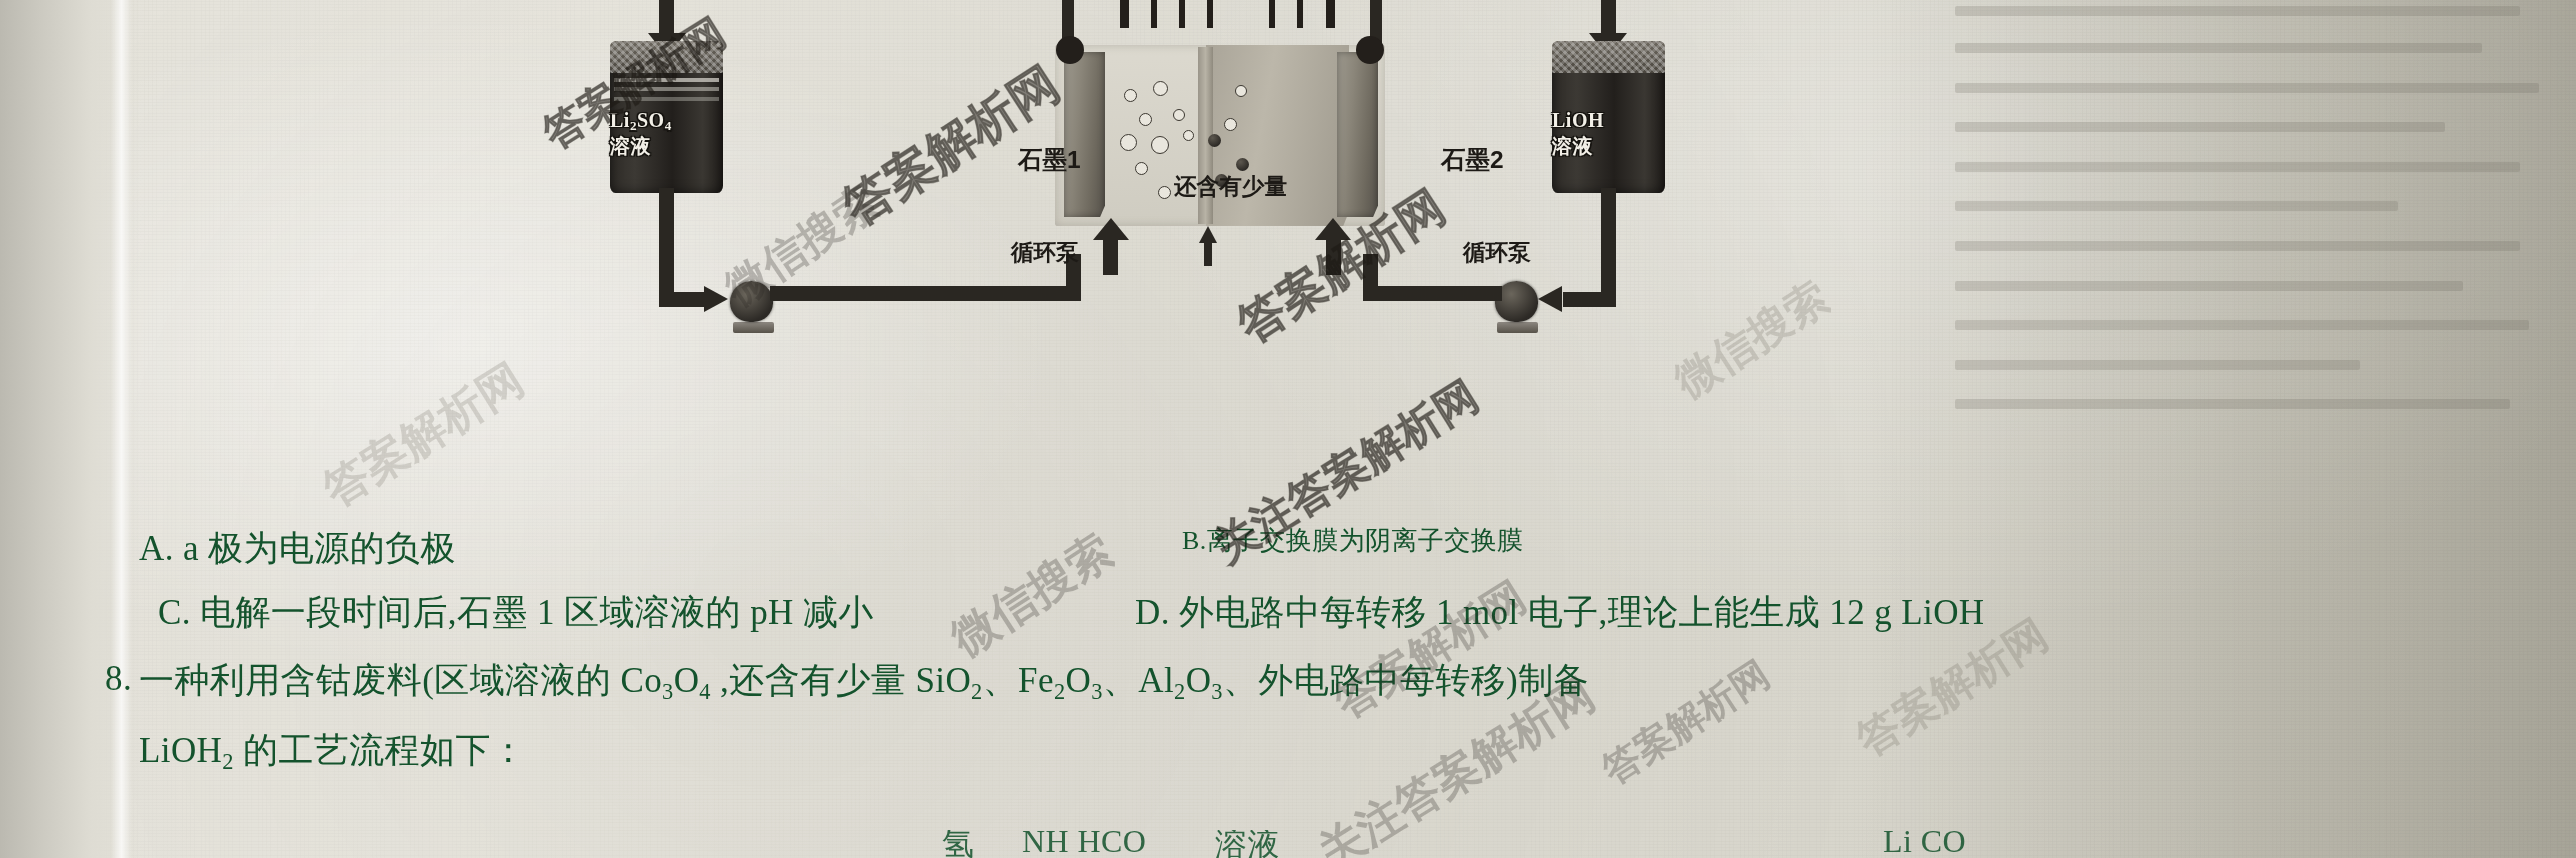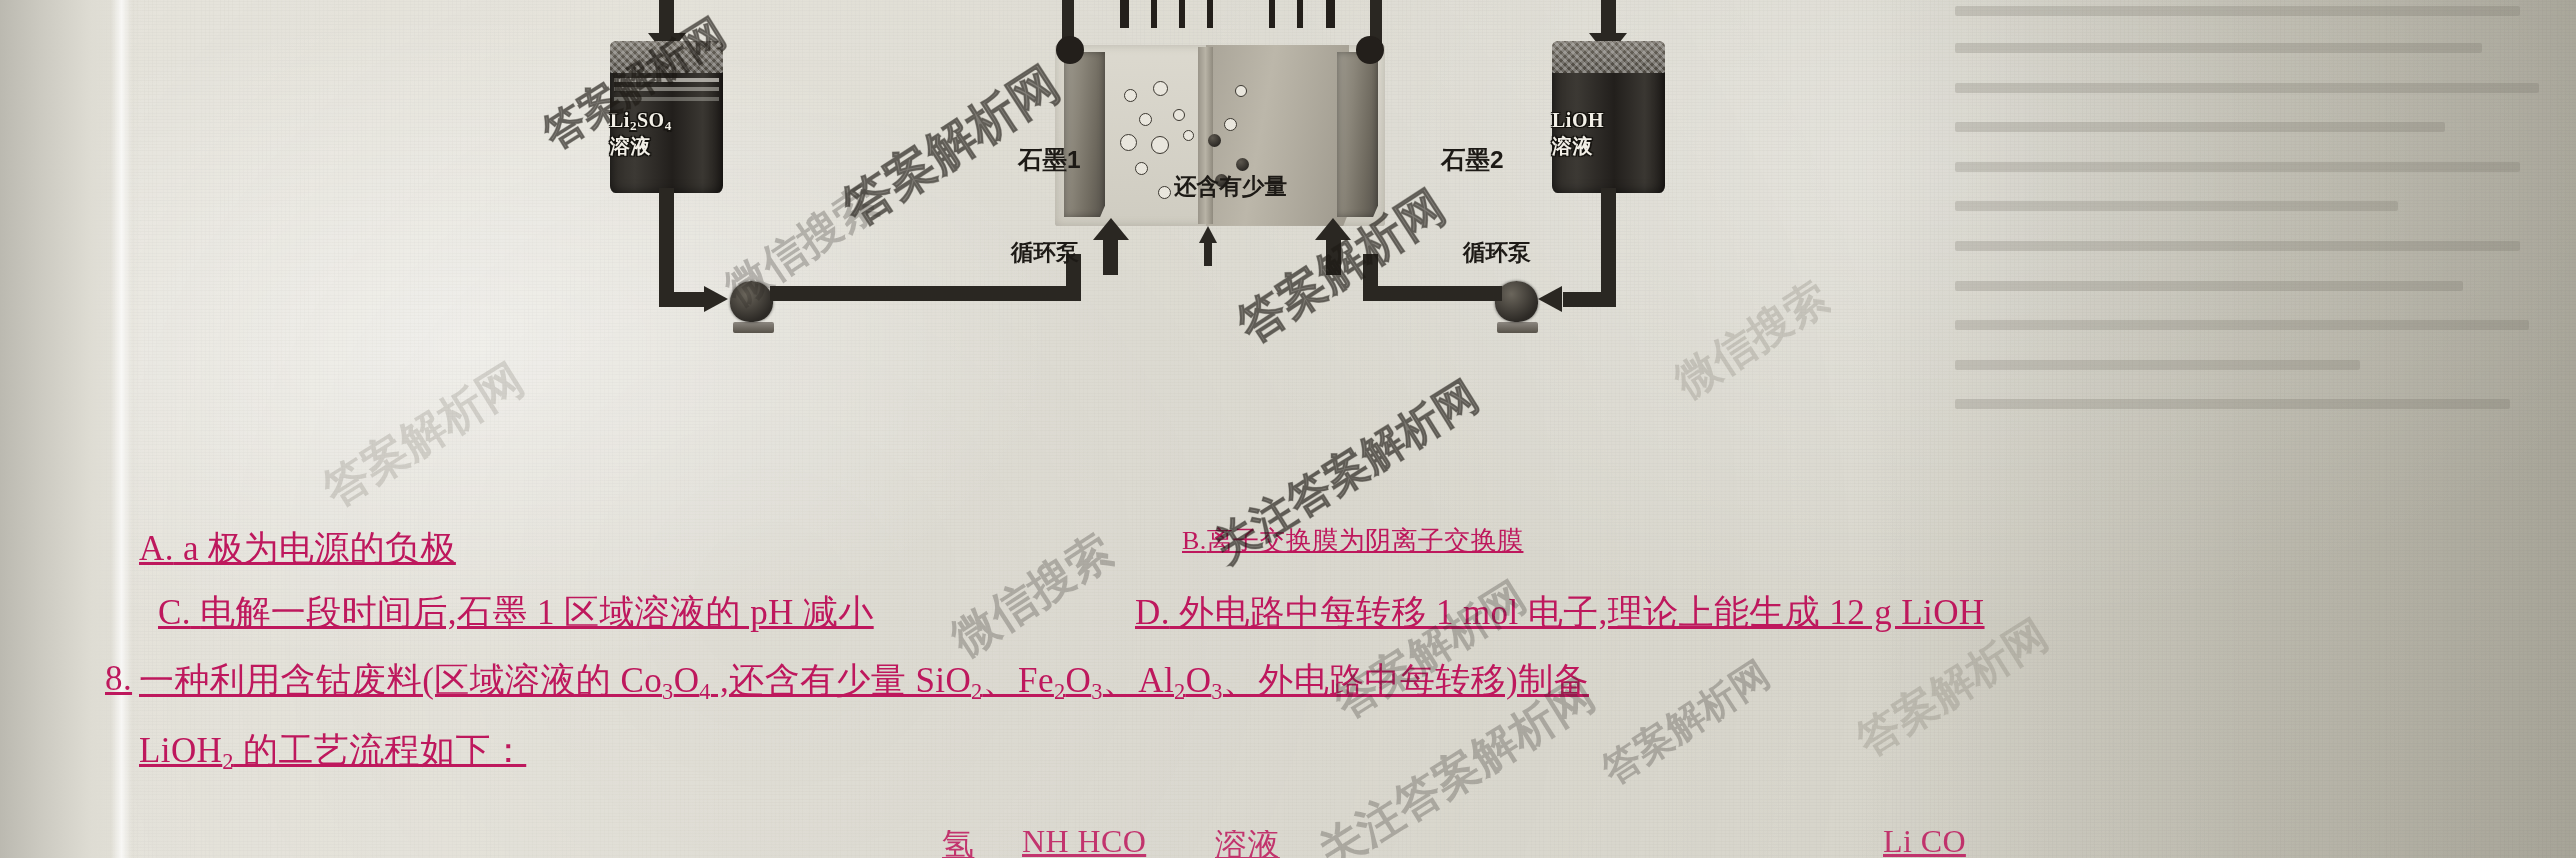--- a/index.html
+++ b/index.html
@@ -112,23 +112,23 @@
   .pump{
     position:absolute;width:43px;height:41px;border-radius:50% 50% 46% 46%;
     background:radial-gradient(circle at 38% 32%, #6b665c, #2c2925 72%);
     box-shadow:0 0 2.8px rgba(0,0,0,.6);
   }
   .pumpbase{position:absolute;width:41px;height:11.3px;background:linear-gradient(180deg,#8c8780,#575249);border-radius:1.9px;}
   .combtooth{position:absolute;width:8.5px;background:#231f1b;}
 
   
   .qline{
-    position:absolute;color:#be185d;
+    position:absolute;color:#14532d;
     font-family:"Liberation Serif",serif;
-    white-space:nowrap;letter-spacing:0.4px;text-decoration:underline;
+    white-space:nowrap;letter-spacing:0.4px;
   }
   .qline sub{font-size:.64em;vertical-align:-.3em;}
 
   
   .wm{
     position:absolute;color:rgba(32,28,24,.50);
     font-family:"Liberation Sans","DejaVu Sans",sans-serif;
     font-weight:bold;white-space:nowrap;pointer-events:none;
     -webkit-text-stroke:0.9px rgba(25,22,18,.30);
   }

